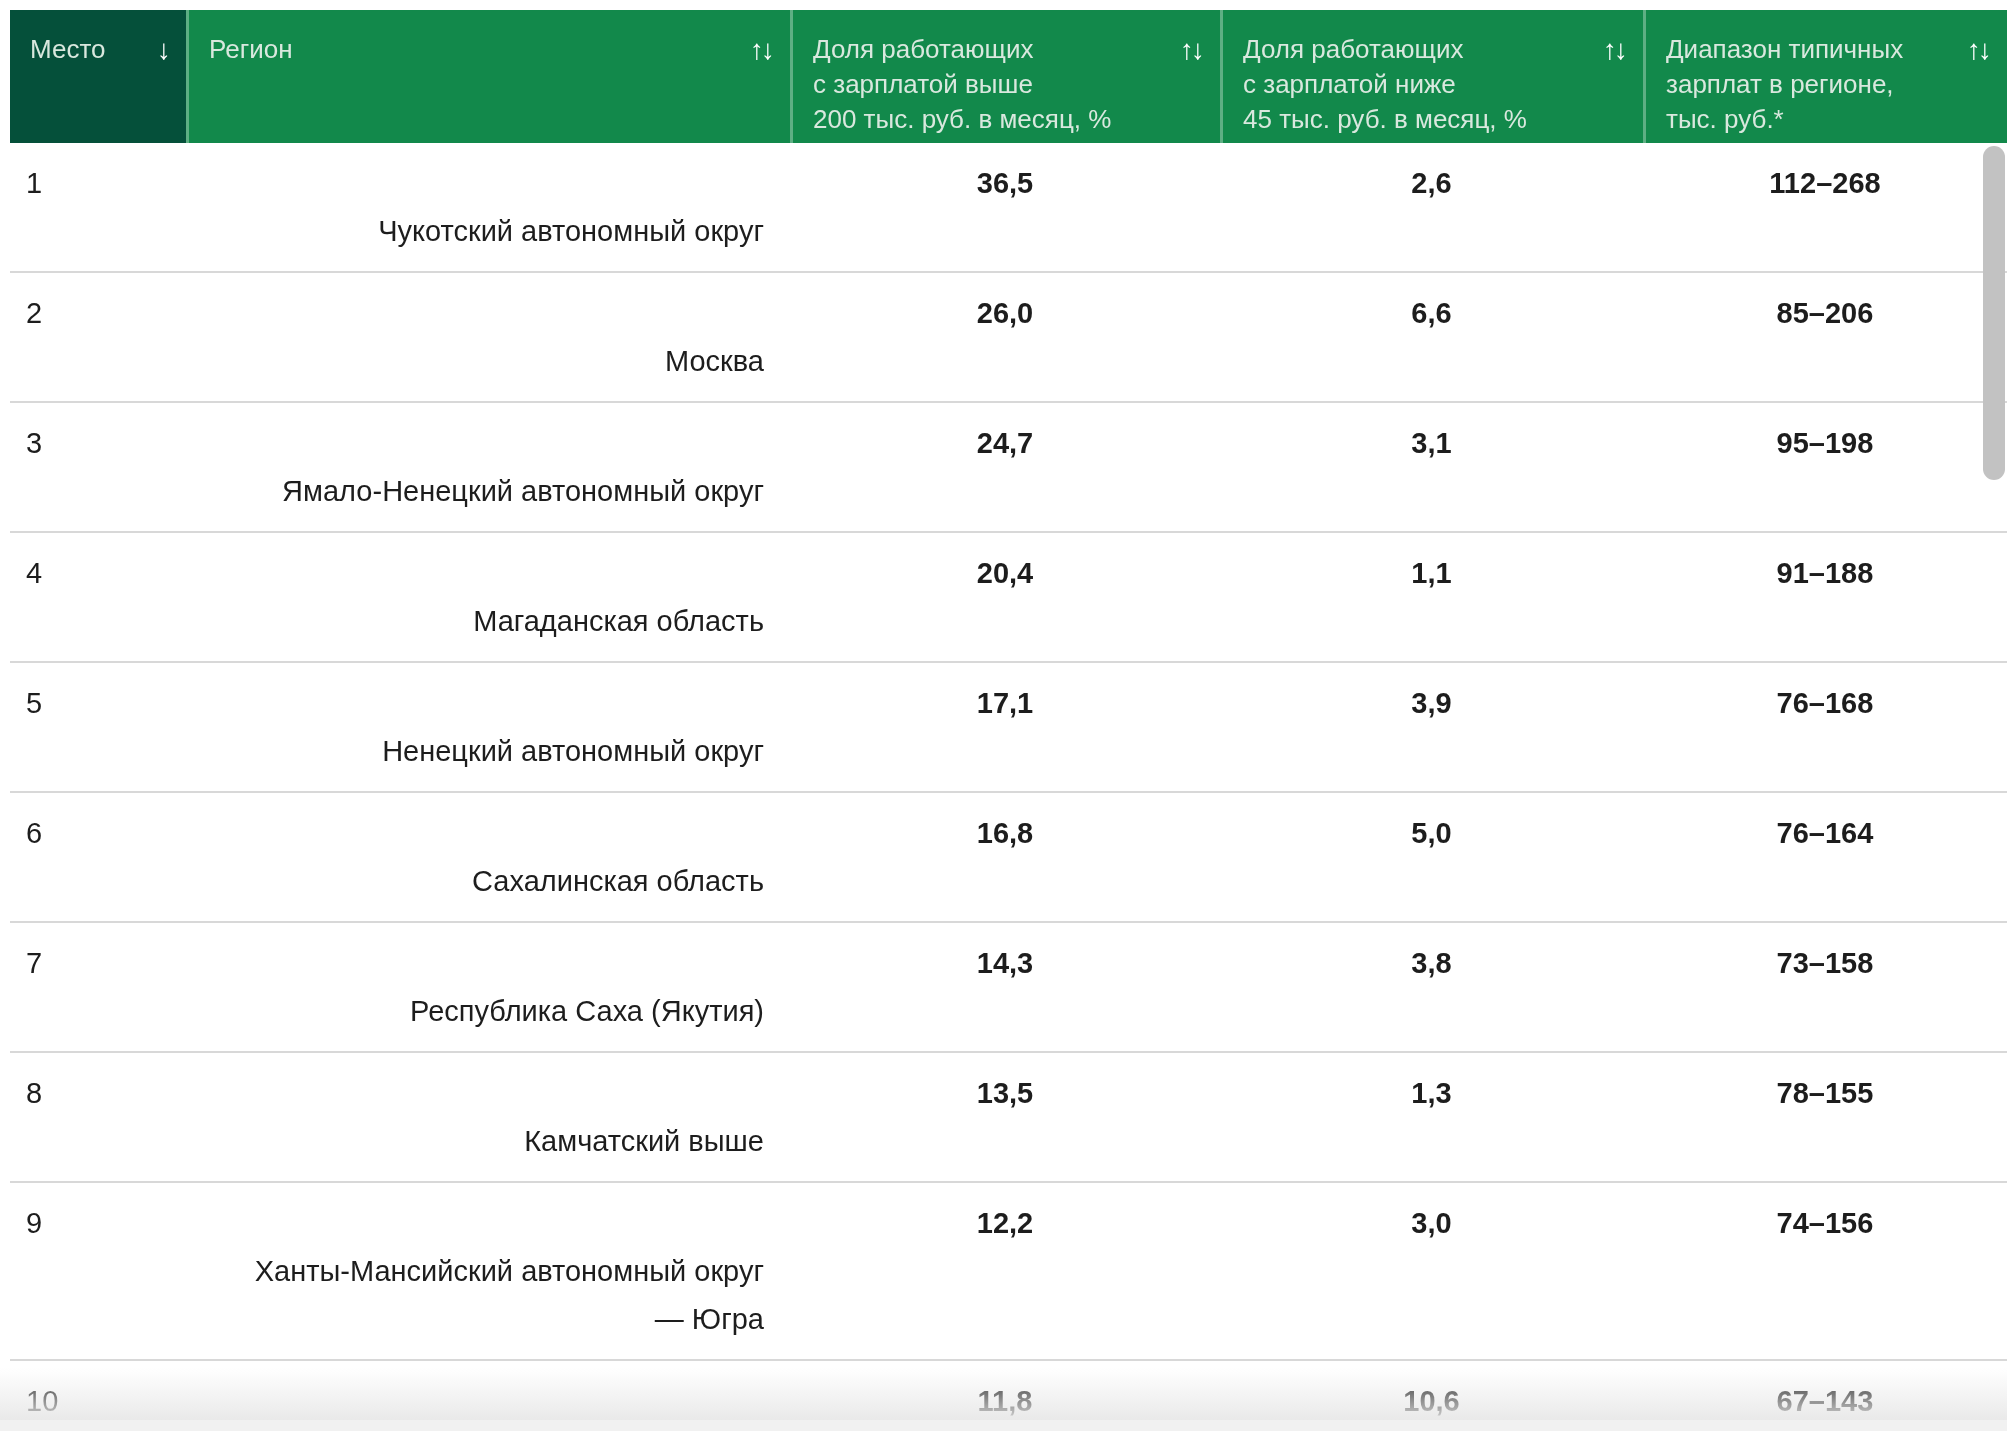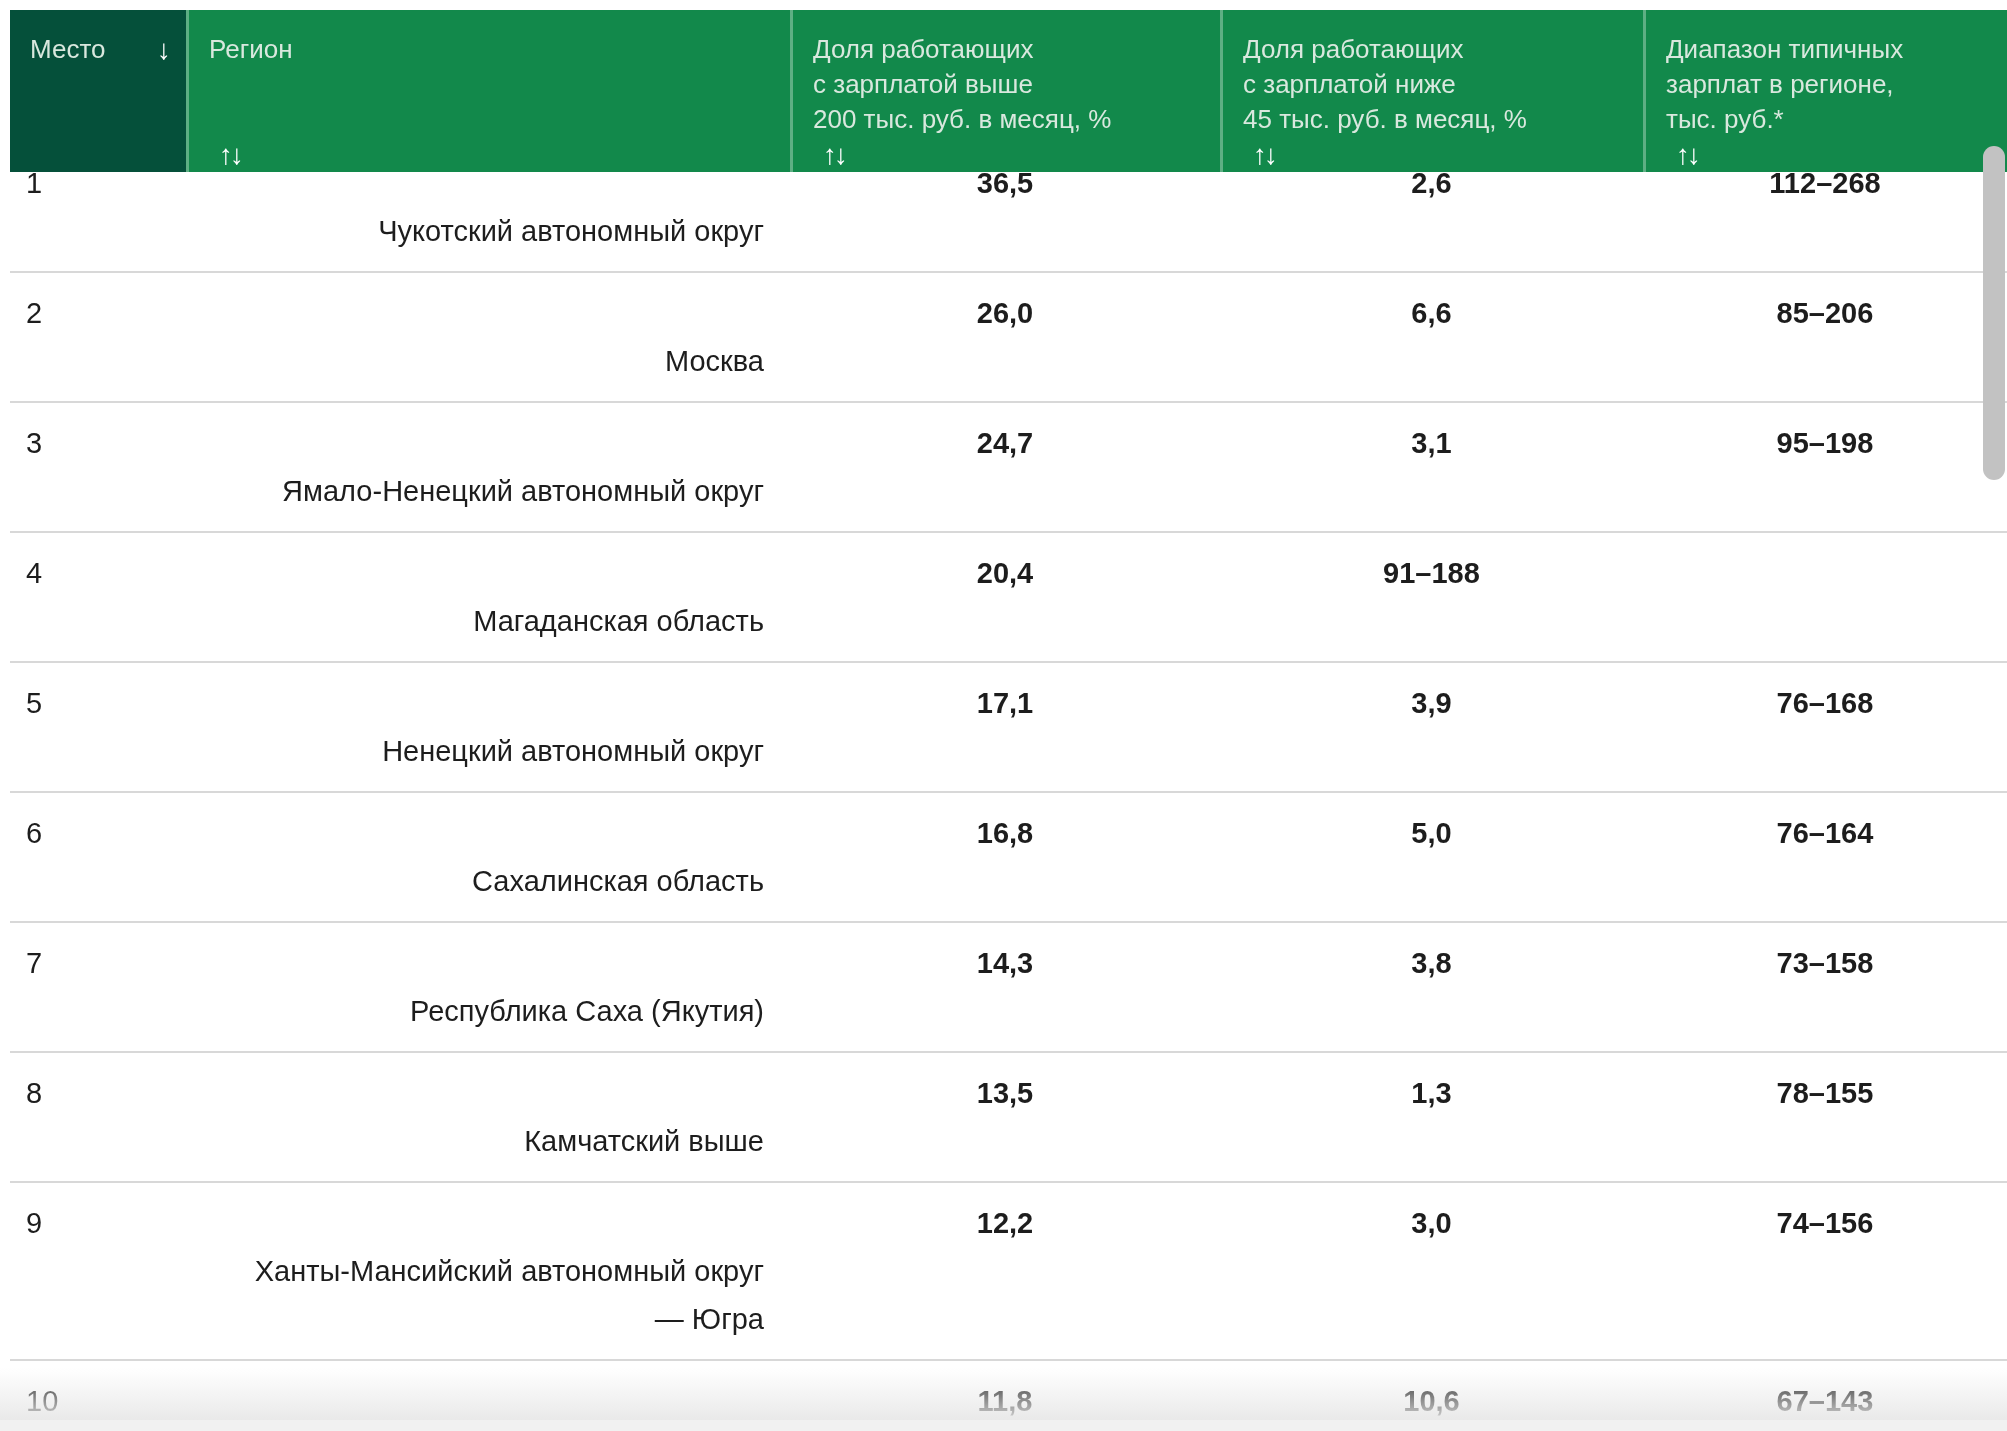--- a/index.html
+++ b/index.html
@@ -18,21 +18,21 @@
   }
   .th{
     background:var(--header-bg,#12894B);
     color:var(--header-text,#D9E8DE);
     font-size:26px;line-height:35px;font-weight:400;
     padding:22px 18px 0 20px;
     display:flex;justify-content:space-between;align-items:flex-start;
     box-sizing:border-box;
     cursor:pointer;
   }
-  .th + .th{border-left:3px solid rgba(255,255,255,0.32);flex-direction:column;}
+  .th + .th{border-left:3px solid rgba(255,255,255,0.32);}
   .th.active{background:var(--header-active-bg,#05503A);}
   .th .label{white-space:pre-line;}
   .sort-icon{
     color:var(--sort-icon,#FFFFFF);
     font-size:28px;line-height:35px;
     letter-spacing:-3px;
     flex:none;margin-left:10px;
   }
   .tbody .tr{
     display:grid;
@@ -160,20 +160,23 @@
     <div class="td td-rank">
       <span>4</span>
     </div>
     <div class="td td-region">
       <span>Магаданская область</span>
     </div>
     <div class="td td-num">
       <span>20,4</span>
     </div>
     <div class="td td-num">
+      <span>1,1</span>
+    </div>
+    <div class="td td-num">
       <span>91–188</span>
     </div>
   </div>
 
   <div class="tr">
     <div class="td td-rank">
       <span>5</span>
     </div>
     <div class="td td-region">
       <span>Ненецкий автономный округ</span>

